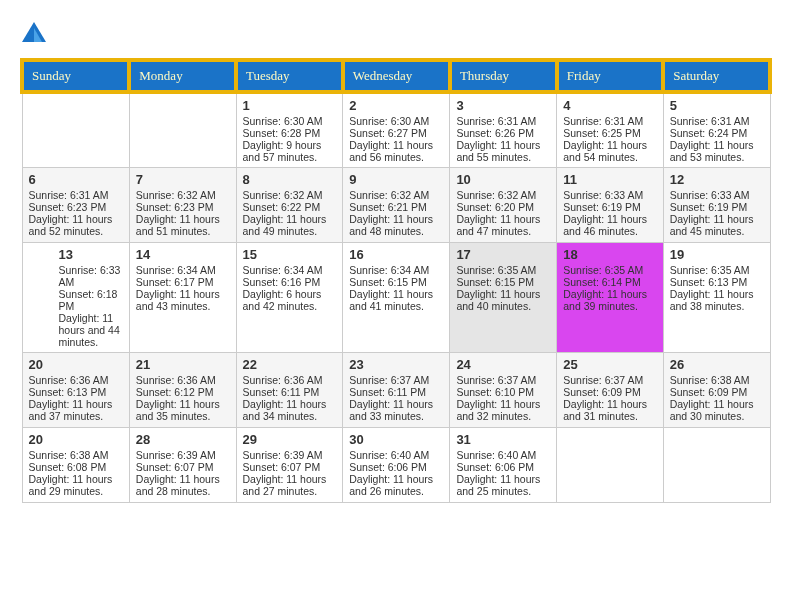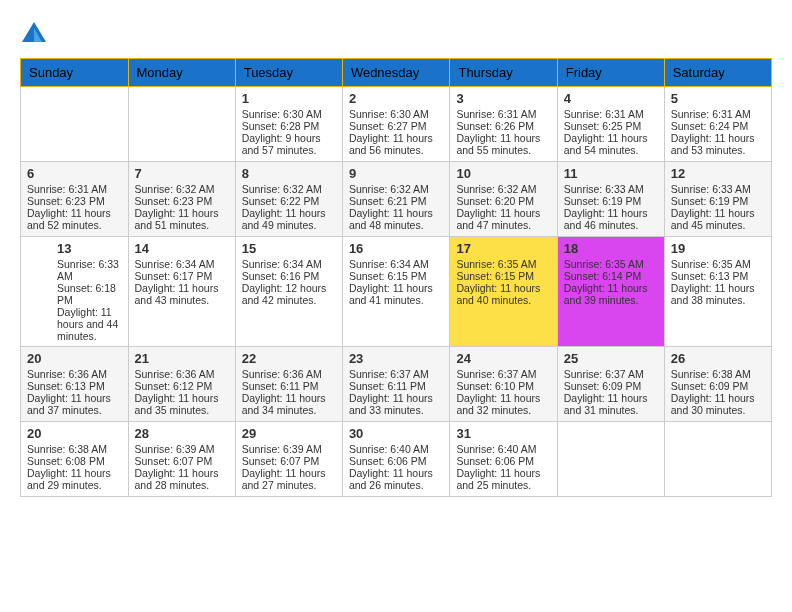--- a/index.html
+++ b/index.html
@@ -45,26 +45,27 @@
     .location {
       font-size: 16px;
       color: #555;
     }
     table {
       width: 100%;
       border-collapse: collapse;
     }
     th {
       background-color: #1a73c8;
-      color: #000000;
+      color: #fef9c3;
       text-align: left;
       padding: 6px 8px;
       font-size: 13px;
       font-weight: normal;
-      border: 1px solid #eab308;
+      border: 4px solid #eab308;
+      font-family: Liberation Serif, serif;
     }
     td {
       vertical-align: top;
       border: 1px solid #ccc;
       padding: 4px 6px;
       font-size: 10.5px;
       color: #333;
       width: 108px;
       min-height: 70px;
       height: 75px;
@@ -207,29 +208,29 @@
         <td style="background-color: rgb(255, 255, 255);">
           <span class="day-num">14</span>
           <div>Sunrise: 6:34 AM</div>
           <div>Sunset: 6:17 PM</div>
           <div>Daylight: 11 hours and 43 minutes.</div>
         </td>
         <td style="background-color: rgb(255, 255, 255);">
           <span class="day-num">15</span>
           <div>Sunrise: 6:34 AM</div>
           <div>Sunset: 6:16 PM</div>
-          <div>Daylight: 12 hours and 42 minutes.</div>
+          <div>Daylight: 6 hours and 42 minutes.</div>
         </td>
         <td style="background-color: rgb(255, 255, 255);">
           <span class="day-num">16</span>
           <div>Sunrise: 6:34 AM</div>
           <div>Sunset: 6:15 PM</div>
           <div>Daylight: 11 hours and 41 minutes.</div>
         </td>
-        <td style="background-color: #fde047; margin-top: 48px;">
+        <td style="background-color: #e5e5e5; margin-top: 48px;">
           <span class="day-num">17</span>
           <div>Sunrise: 6:35 AM</div>
           <div>Sunset: 6:15 PM</div>
           <div>Daylight: 11 hours and 40 minutes.</div>
         </td>
         <td style="background-color: #d946ef;">
           <span class="day-num">18</span>
           <div>Sunrise: 6:35 AM</div>
           <div>Sunset: 6:14 PM</div>
           <div>Daylight: 11 hours and 39 minutes.</div>

